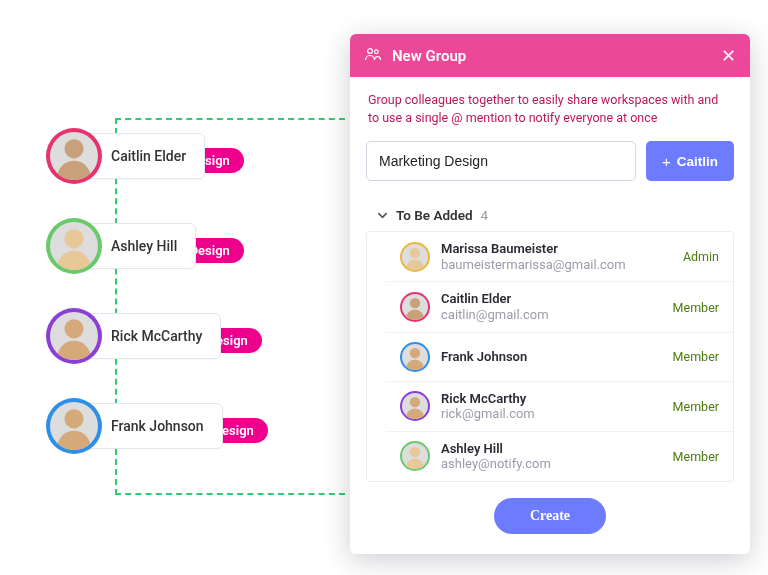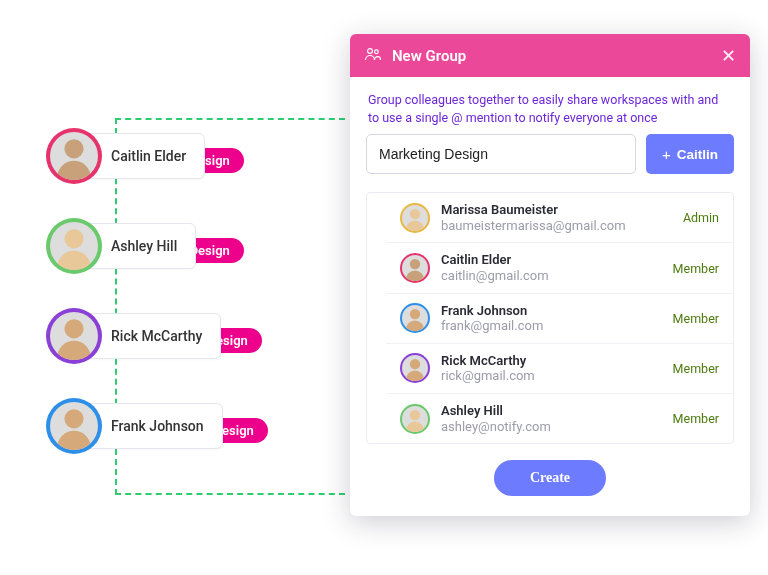--- a/index.html
+++ b/index.html
@@ -105,23 +105,23 @@
     cursor: pointer;
     opacity: 0.9;
   }
   .modal-body {
     padding: 14px 16px 16px;
     display: flex;
     flex-direction: column;
   }
   .help-text {
     font-size: 12.5px;
-    color: #6d28d9;
+    color: #be185d;
     line-height: 1.45;
-    margin-bottom: 7px;
+    margin-bottom: 14px;
     padding: 0 2px;
   }
   .input-row {
     display: flex;
     gap: 10px;
     margin-bottom: 18px;
   }
   .name-input {
     flex: 1;
     border: 1px solid #d6d6e4;
@@ -284,20 +284,29 @@
   <div class="modal-body">
     <div class="help-text">Group colleagues together to easily share workspaces with and to use a single @ mention to notify everyone at once</div>
     <div class="input-row">
       <input class="name-input" value="Marketing Design" style="">
       <button class="members-btn">
         <span class="plus">+</span>
         <span>Caitlin</span>
       </button>
     </div>
 
+    <div class="section-header">
+      <span class="chev">
+        <svg width="11" height="11" viewBox="0 0 12 12">
+            <path d="M2 4l4 4 4-4" fill="none" stroke="#555" stroke-width="1.8" stroke-linecap="round"></path>
+          </svg>
+      </span>
+      <span>To Be Added</span>
+      <span class="count">4</span>
+    </div>
 
     <div class="member-list">
       <div class="member-row">
         <div class="mini-avatar" style="background:#e8b83f">
             <div class="mini-avatar-inner">
               <svg viewBox="0 0 40 40">
                 <circle cx="20" cy="14" r="8" fill="#e8c798"></circle>
                 <ellipse cx="20" cy="38" rx="14" ry="14" fill="#e8c798"></ellipse>
               </svg>
             </div>
@@ -327,21 +336,20 @@
         <div class="mini-avatar" style="background:#2d8fe8">
             <div class="mini-avatar-inner">
               <svg viewBox="0 0 40 40">
                 <circle cx="20" cy="14" r="8" fill="#d6a97a"></circle>
                 <ellipse cx="20" cy="38" rx="14" ry="14" fill="#d6a97a"></ellipse>
               </svg>
             </div>
           </div>
         <div class="member-info">
           <div class="member-name">Frank Johnson</div>
-          <div class="member-email">frank@gmail.com</div>
         </div>
         <div class="member-role">Member</div>
       </div>
       <div class="member-row">
         <div class="mini-avatar" style="background:#8a3fd6">
             <div class="mini-avatar-inner">
               <svg viewBox="0 0 40 40">
                 <circle cx="20" cy="14" r="8" fill="#d6a97a"></circle>
                 <ellipse cx="20" cy="38" rx="14" ry="14" fill="#d6a97a"></ellipse>
               </svg>

